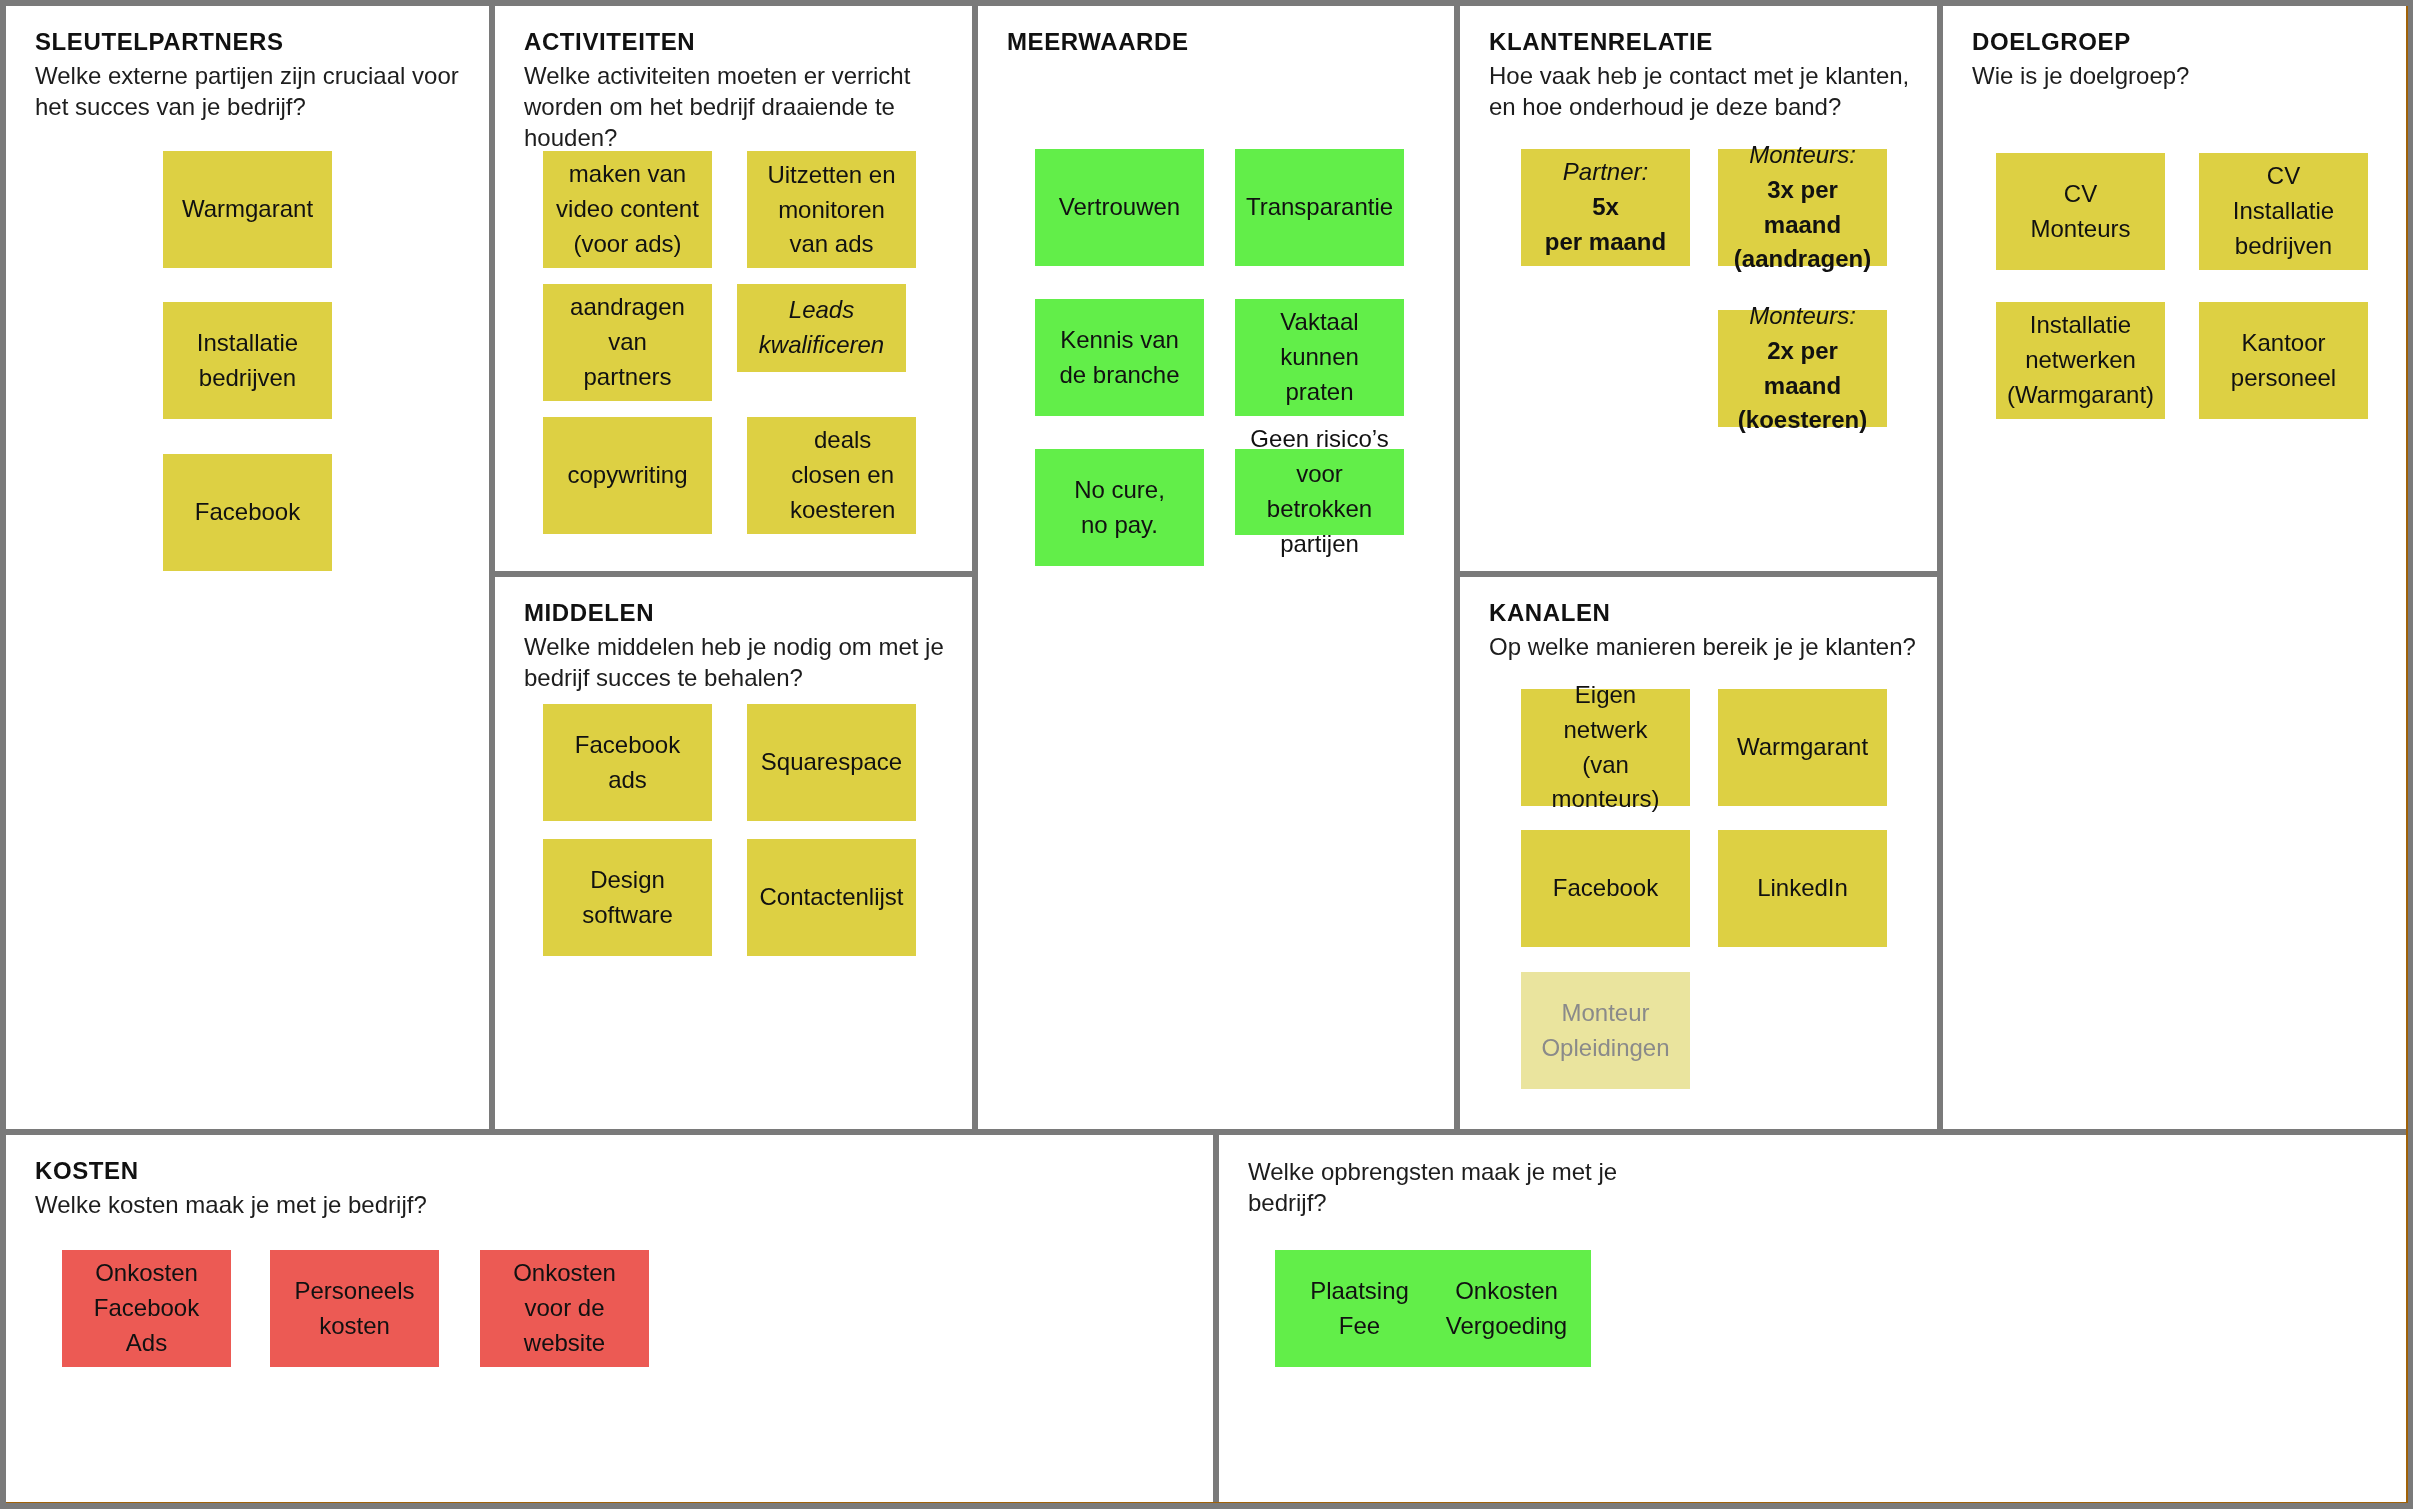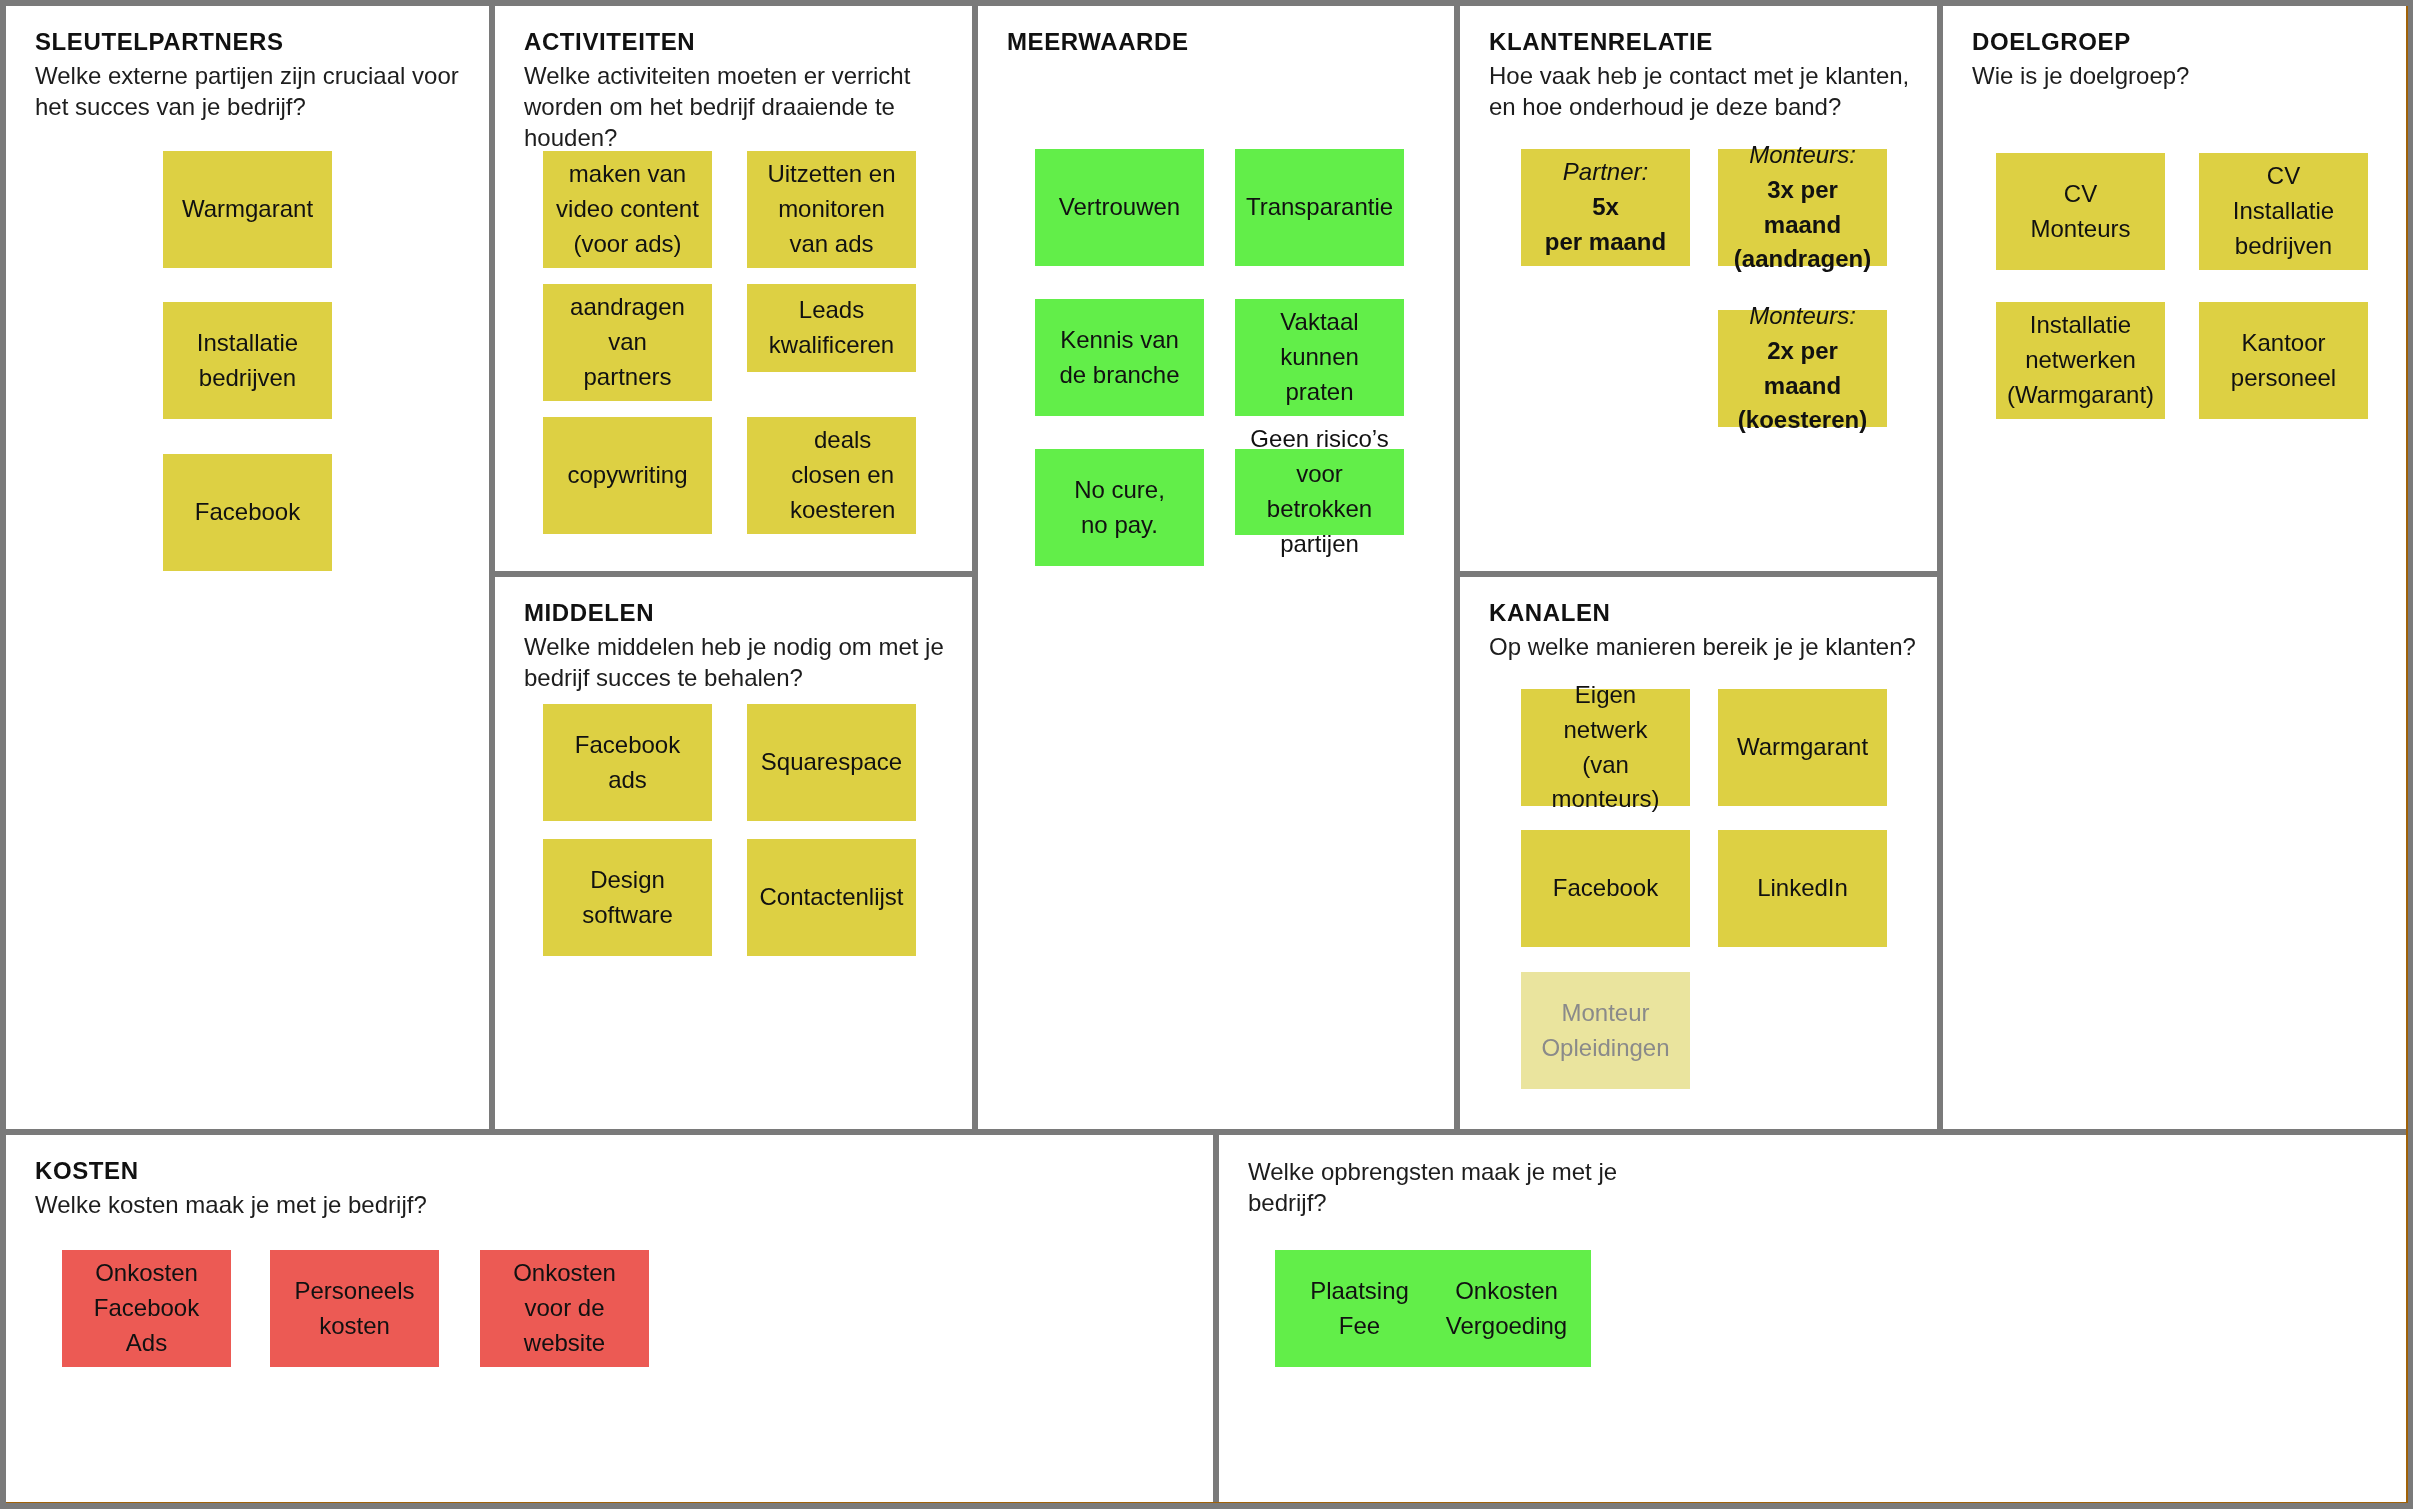--- a/index.html
+++ b/index.html
@@ -131,35 +131,35 @@
       <p class="panel-sub">Welke activiteiten moeten er verricht worden om het bedrijf draaiende te houden?</p>
     </div>
     <div class="cards">
         <div class="card" style="left: 48px; top: 145px; width: 169px; height: 117px;">
           <div>
             <span class="cl">maken van</span>
             <span class="cl">video content</span>
             <span class="cl">(voor ads)</span>
           </div>
         </div>
-        <div class="card" style="left: 252px; top: 145px; width: 169px; height: 117px;">
+        <div class="card" style="left: 252px; top: 145px; width: 169px; height: 117px; align-items: flex-end;">
           <div>
             <span class="cl">Uitzetten en</span>
             <span class="cl">monitoren</span>
             <span class="cl">van ads</span>
           </div>
         </div>
         <div class="card" style="left: 48px; top: 278px; width: 169px; height: 117px;">
           <div>
             <span class="cl">aandragen</span>
             <span class="cl">van</span>
             <span class="cl">partners</span>
           </div>
         </div>
-        <div class="card" style="left: 252px; top: 278px; width: 169px; height: 88px;">
+        <div class="card" style="left: 242px; top: 278px; width: 169px; height: 88px; font-style: italic;">
           <div>
             <span class="cl">Leads</span>
             <span class="cl">kwalificeren</span>
           </div>
         </div>
         <div class="card" style="left: 48px; top: 411px; width: 169px; height: 117px;">
           <div>
             <span class="cl">copywriting</span>
           </div>
         </div>

